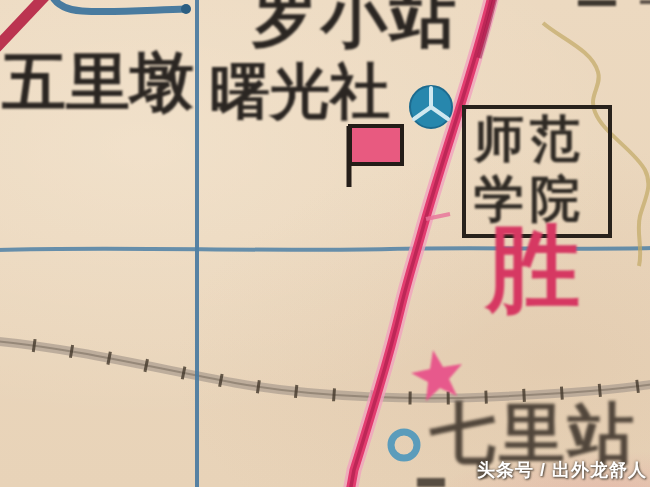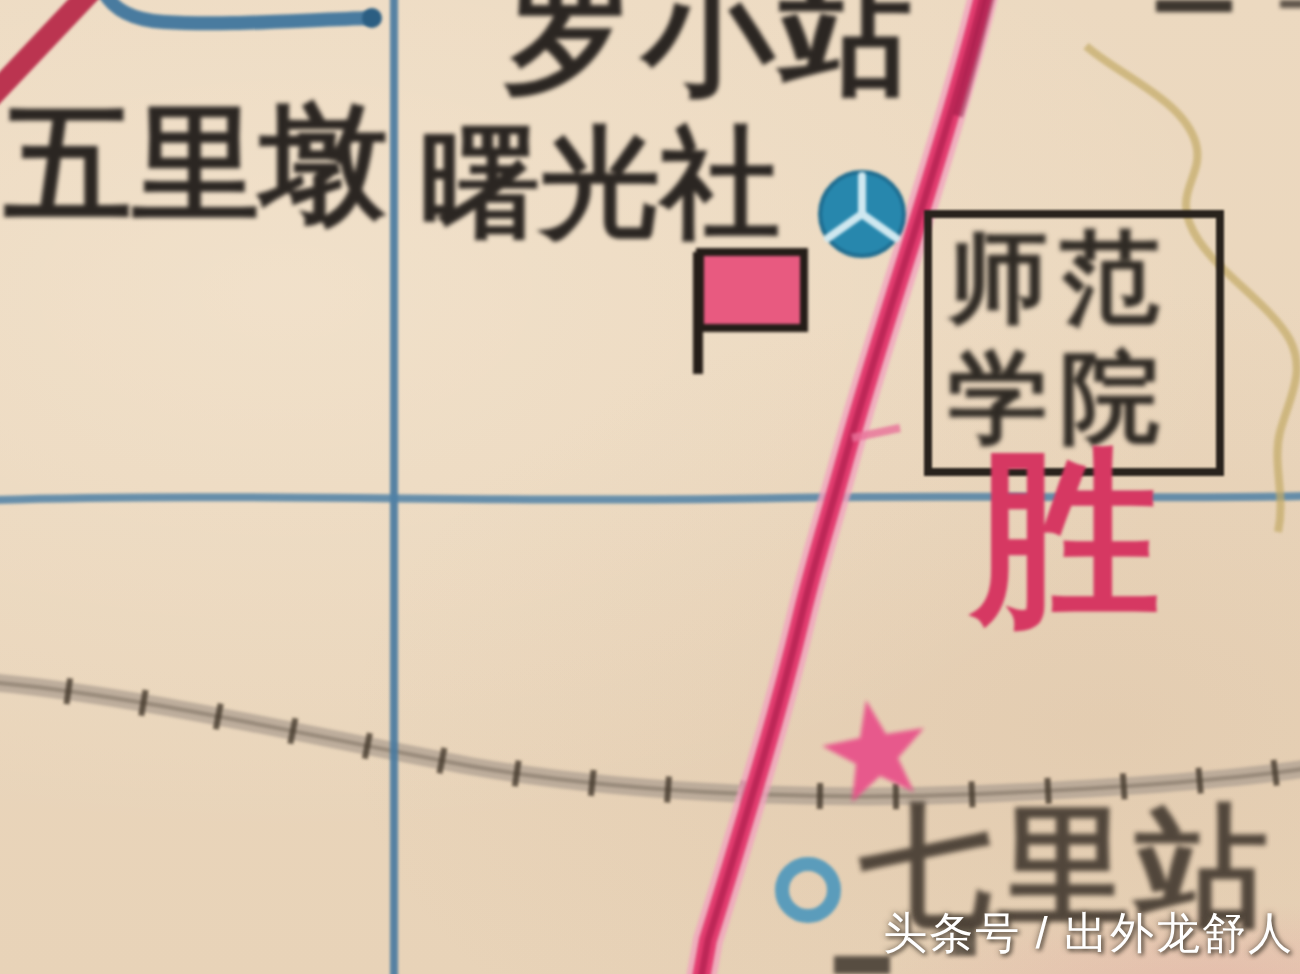--- a/index.html
+++ b/index.html
@@ -23,22 +23,22 @@
   .t-sheng{left:486px;top:222px;font-size:94px;color:#d63862;filter:blur(.8px);}
   .college-box{
     position:absolute;left:462px;top:105px;width:150px;height:133px;
     border:4px solid #28221c;box-sizing:border-box;filter:blur(.6px);
   }
   .college-box .row{
     font-size:50px;line-height:60px;letter-spacing:6px;color:#2f2a24;
     font-weight:bold;padding-left:8px;filter:blur(1px);white-space:nowrap;
   }
   .wm{
-    position:absolute;right:3px;bottom:5px;font-size:22px;letter-spacing:1px;
-    color:#ffffff;font-weight:normal;white-space:nowrap;
+    position:absolute;right:3px;bottom:5px;font-size:18px;letter-spacing:1px;
+    color:#ffffff;font-weight:bold;white-space:nowrap;
     text-shadow:0 0 3px rgba(96,84,70,.95), 1px 1px 2px rgba(70,60,50,.9);
   }
   .soft{filter:blur(.7px);}
   .softer{filter:blur(1px);}
 </style>
 </head>
 <body>
 
 <div class="stage">
 

